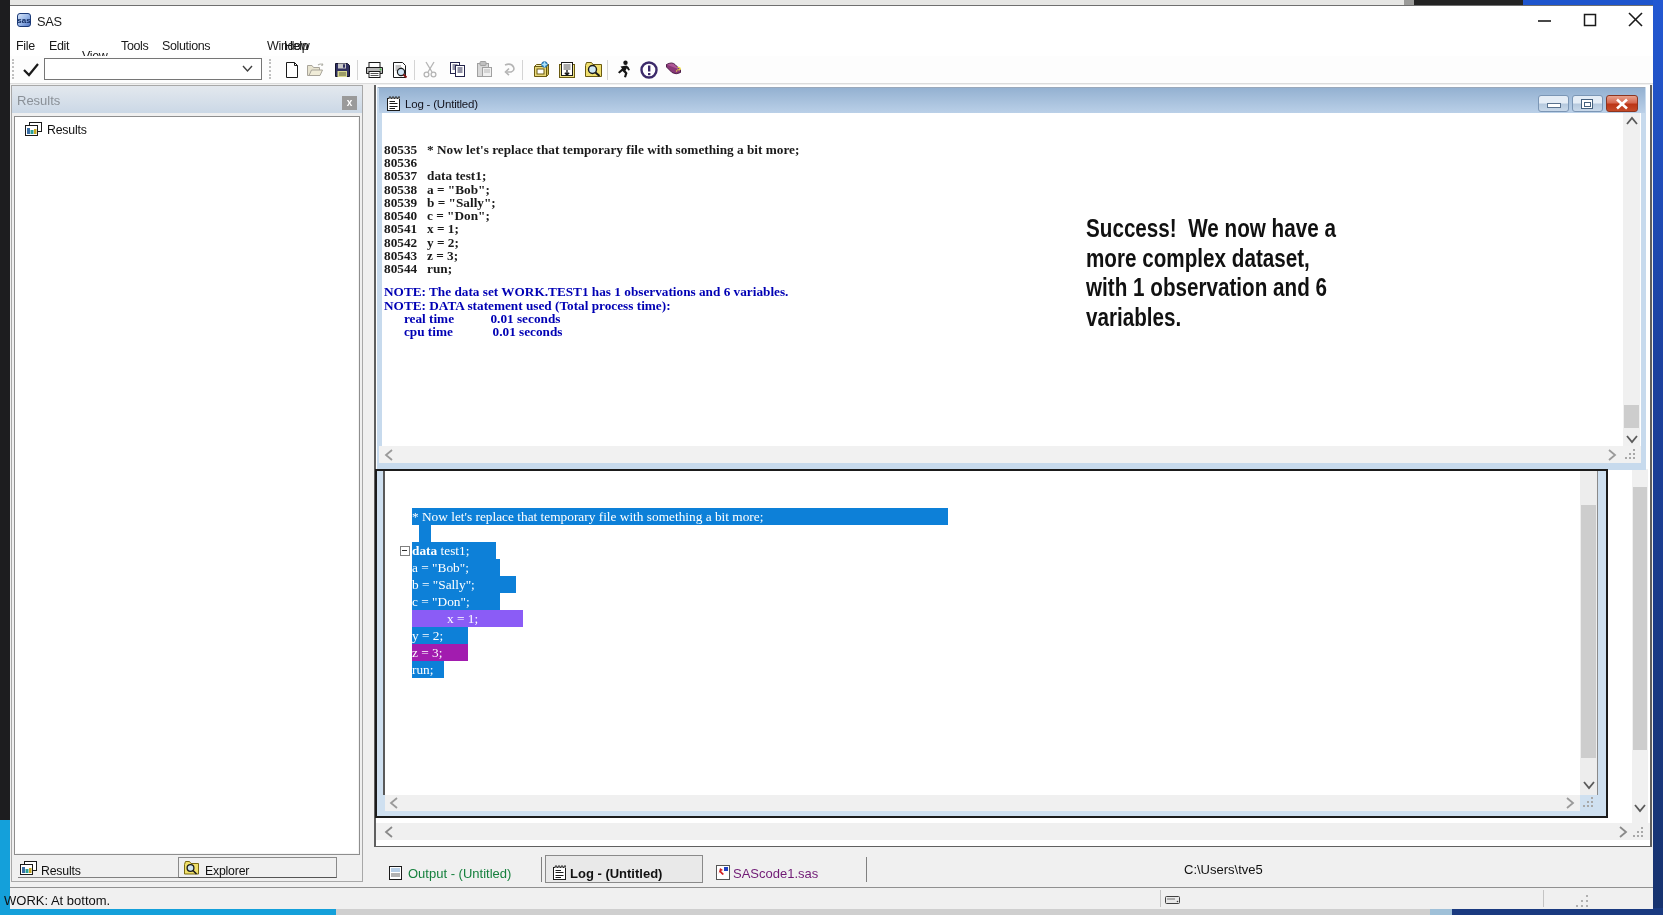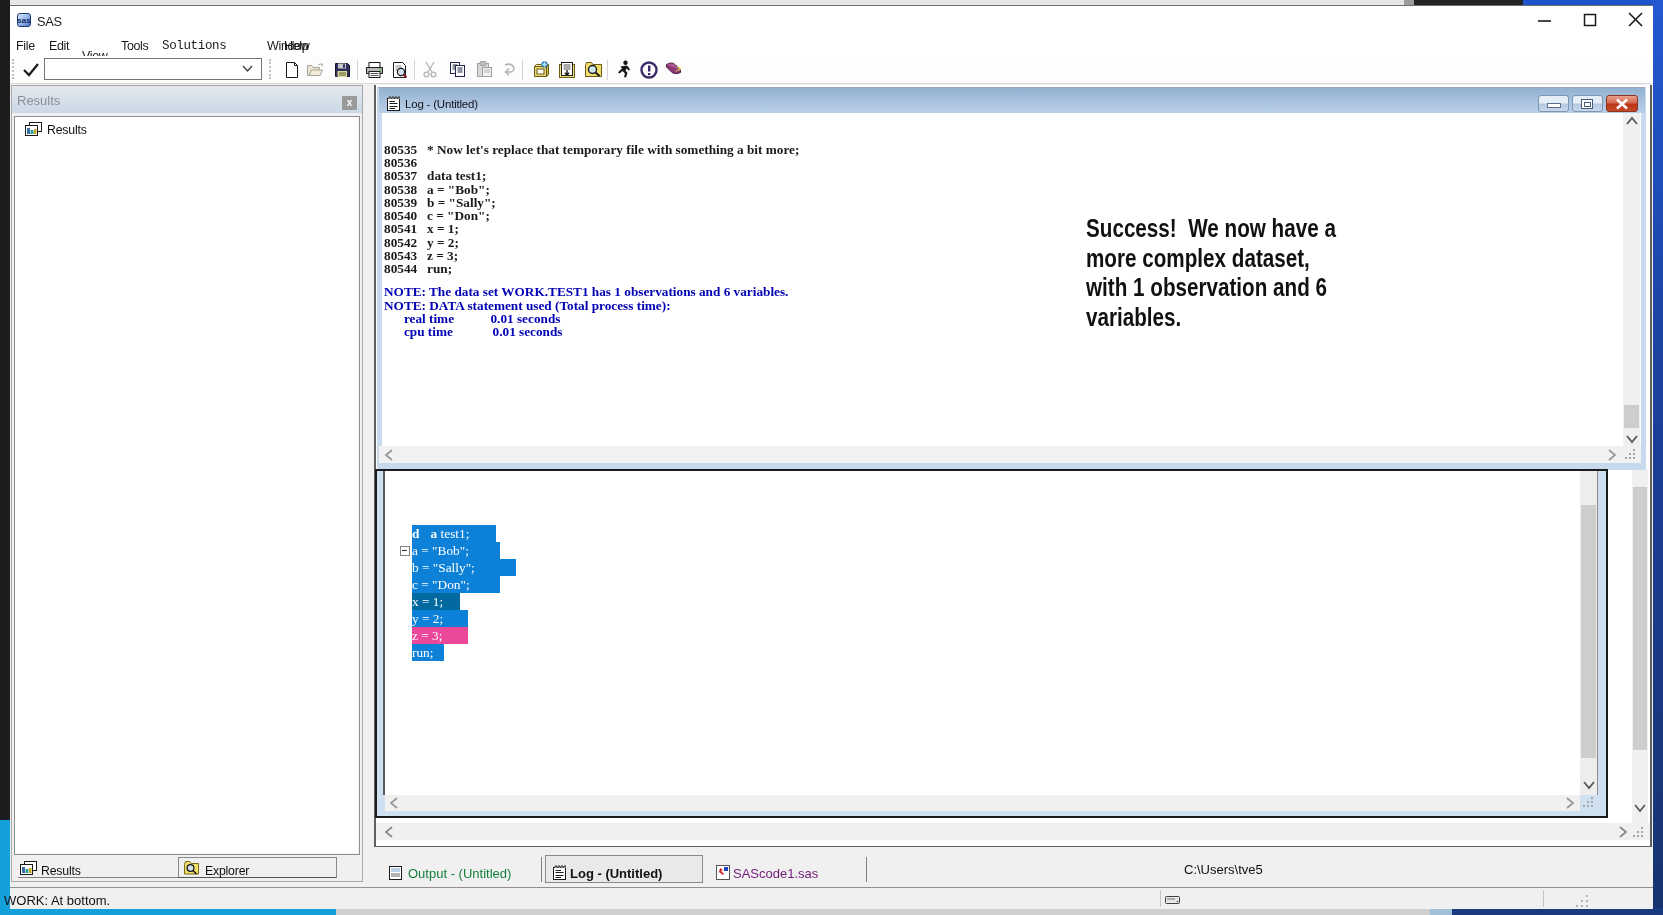--- a/index.html
+++ b/index.html
@@ -49,21 +49,21 @@
 <line x1="99" y1="3" x2="112" y2="16" stroke="#1a1a1a" stroke-width="1.6"></line>
 <line x1="112" y1="3" x2="99" y2="16" stroke="#1a1a1a" stroke-width="1.6"></line>
 </svg>
 
 <div class="abs" style="left:10px;top:35px;width:1643px;height:21px;background:#ffffff;"></div>
 <div class="abs" style="left:0;top:39px;font-size:12.5px;letter-spacing:-0.35px;color:#1a1a1a;">
 <span class="abs" style="left:16px;top:0;">File</span>
     <span class="abs" style="left:49px;top:0;">Edit</span>
     <span class="abs" style="left:82px;top:10px;">View</span>
     <span class="abs" style="left:121px;top:0;">Tools</span>
-    <span class="abs" style="left:162px;top:0;font-family:Liberation Mono, monospace;">Solutions</span>
+    <span class="abs" style="left:162px;top:0;">Solutions</span>
     <span class="abs" style="left:226px;top:0;margin-left:41px;">Window</span>
     <span class="abs" style="left:284px;top:0;">Help</span>
 </div>
 
 <div class="abs" style="left:10px;top:56px;width:1643px;height:27px;background:#fdfdfd;border-bottom:1px solid #dcdcdc;"></div>
 <div class="abs" style="left:12px;top:59px;width:1px;height:20px;border-left:2px dotted #c0c0c0;"></div>
 <svg class="abs" style="left:22px;top:62px;" width="18" height="16">
 <polyline points="2,8 7,13 16,2" fill="none" stroke="#1a1a1a" stroke-width="2.2"></polyline>
 </svg>
 <div class="abs" style="left:44px;top:58px;width:216px;height:20px;background:#fff;border:1px solid #767676;"></div>
@@ -329,28 +329,29 @@
       <rect x="5" y="8" width="2" height="2"></rect>
       <rect x="5" y="4" width="2" height="2"></rect>
       <rect x="1" y="8" width="2" height="2"></rect>
     </g>
   </svg>
 
 <div class="abs" style="left:400px;top:546px;width:8px;height:8px;border:1px solid #808080;background:#fff;"></div>
 <div class="abs" style="left:402px;top:549.5px;width:5px;height:1.4px;background:#303030;"></div>
 
 <div class="abs mono" style="left:412px;top:508px;font-size:13.33px;line-height:17px;color:#fff;">
+<div style="background:#0d80d8;width:536px;height:17px;white-space:pre;">* Now let's replace that temporary file with something a bit more;</div>
 <div style="background:#fff;width:0;height:17px;"></div>
 <div style="background:#0d80d8;width:84px;height:17px;white-space:pre;"><b>data</b> test1;</div>
 <div style="background:#0d80d8;width:88px;height:17px;white-space:pre;">a = "Bob";</div>
 <div style="background:#0d80d8;width:104px;height:17px;white-space:pre;">b = "Sally";</div>
 <div style="background:#0d80d8;width:88px;height:17px;white-space:pre;">c = "Don";</div>
-<div style="background:#0369a1;width:48px;height:17px;white-space:pre;">x = 1;</div>
+<div style="background:#8b5cf6;width:76px;height:17px;white-space:pre;padding-left:35px;">x = 1;</div>
 <div style="background:#0d80d8;width:56px;height:17px;white-space:pre;">y = 2;</div>
-<div style="background:#ec4899;width:56px;height:17px;white-space:pre;">z = 3;</div>
+<div style="background:#a21caf;width:56px;height:17px;white-space:pre;">z = 3;</div>
 <div style="background:#0d80d8;width:32px;height:17px;white-space:pre;">run;</div>
 </div>
 <div class="abs" style="left:419px;top:525px;width:12px;height:17px;background:#0d80d8;"></div>
 
 <div class="abs" style="left:374px;top:846px;width:1278px;height:1px;background:#5f5f5f;"></div>
 <div class="abs" style="left:374px;top:847px;width:1278px;height:37px;background:#f0f0f0;"></div>
 
 <svg class="abs" style="left:389px;top:866px;" width="14" height="14">
 <rect x="0.5" y="0.5" width="12" height="13" fill="#fff" stroke="#1a1a1a"></rect>
 <rect x="2" y="2" width="9" height="4" fill="#b8d0e8"></rect>

